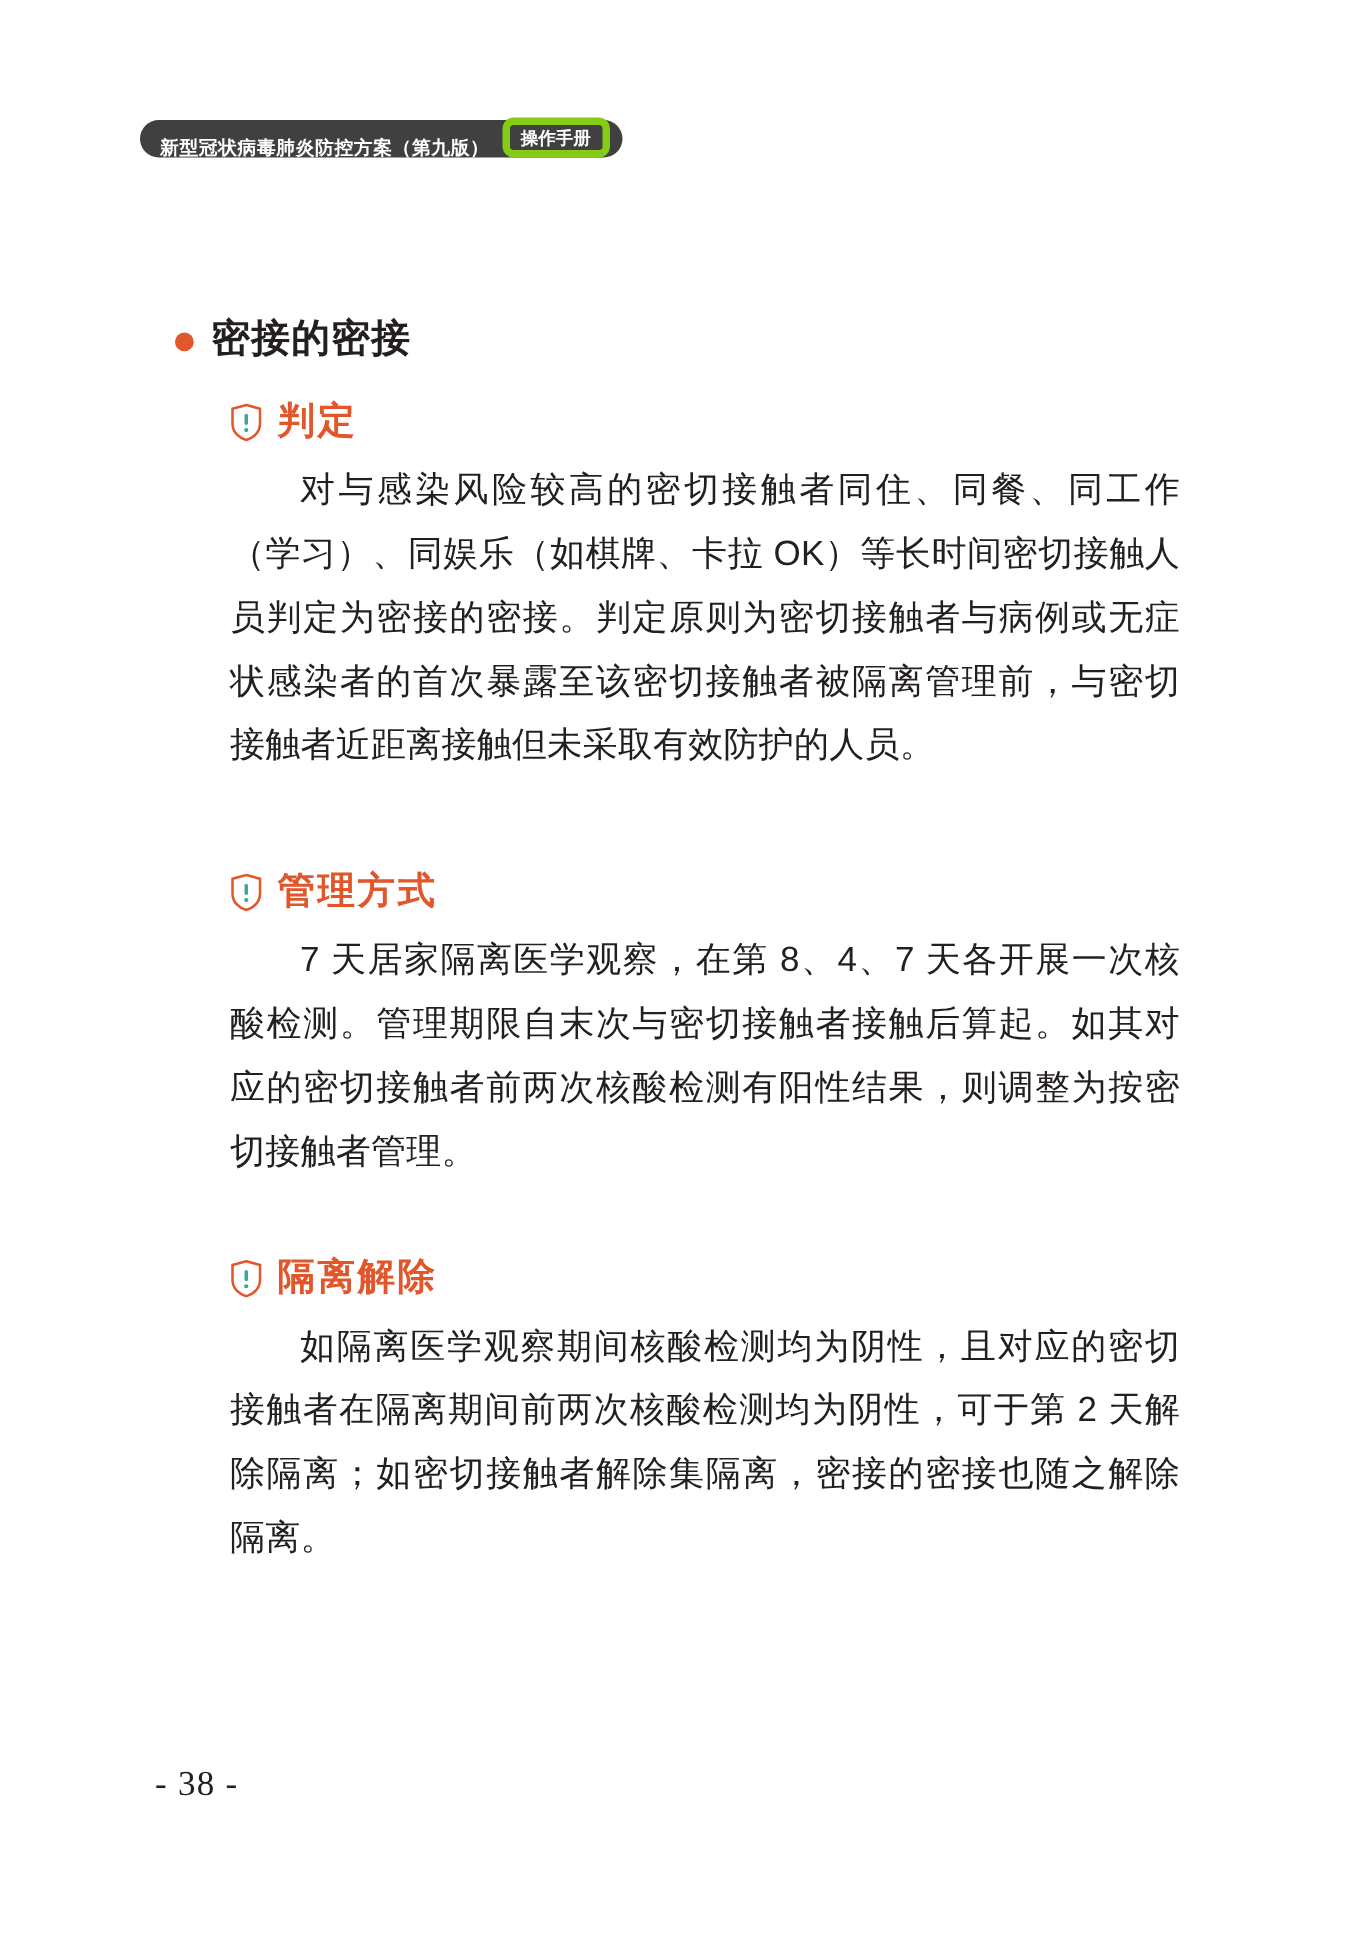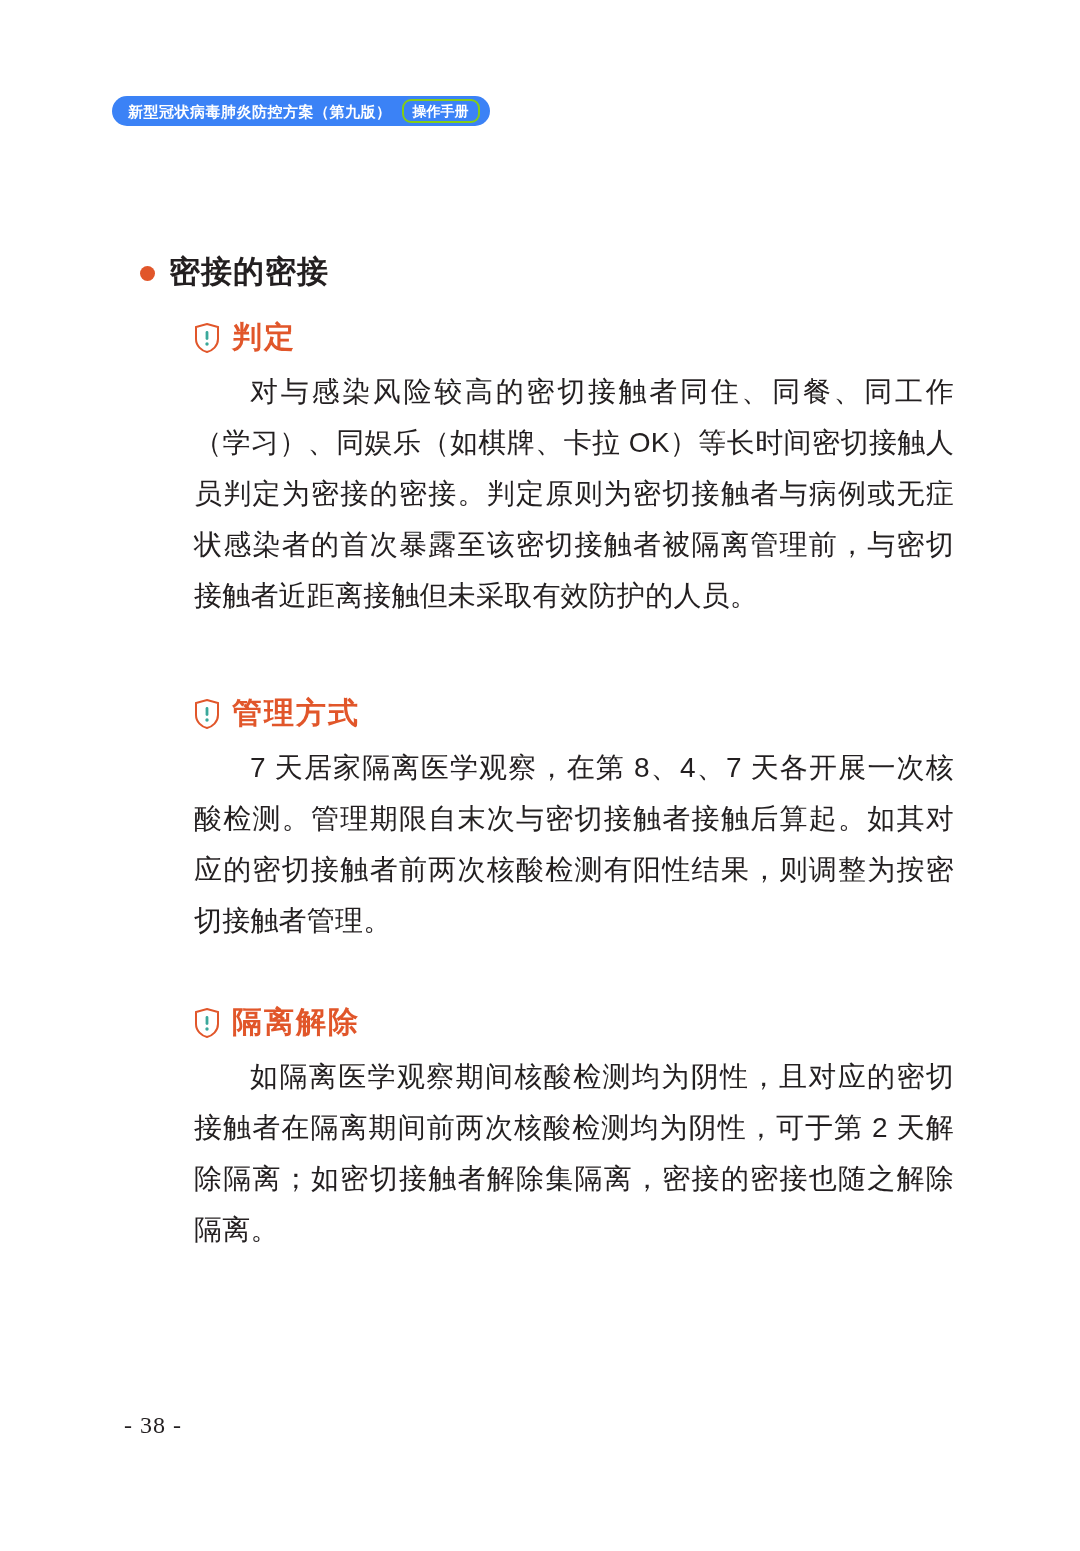--- a/index.html
+++ b/index.html
@@ -20,41 +20,41 @@
   .header {
     position: absolute;
     top: 96px;
     left: 112px;
     display: flex;
     align-items: stretch;
     height: 30px;
   }
   .header-pill {
     display: flex;
-    align-items: center;
-    background: #3b82f6;
+    align-items: flex-end;
+    background: #404040;
     border-radius: 15px;
     padding: 0 10px 0 16px;
     height: 30px;
     box-sizing: border-box;
   }
   .header-title {
     color: #ffffff;
     font-size: 15px;
     font-weight: bold;
     letter-spacing: 0.5px;
     white-space: nowrap;
     line-height: 1;
   }
   .header-sub {
     margin-left: 10px;
     color: #ffffff;
     font-size: 14px;
     font-weight: bold;
-    border: 2px solid #84cc16;
+    border: 6px solid #84cc16;
     border-radius: 9px;
     padding: 3px 9px;
     white-space: nowrap;
     line-height: 1;
   }
 
   
   .section-heading {
     position: absolute;
     top: 258px;
@@ -75,21 +75,21 @@
     font-weight: bold;
     color: #231f20;
     letter-spacing: 1px;
     line-height: 1;
     font-family: Liberation Mono, monospace;
   }
 
   
   .sub-block {
     position: absolute;
-    left: 194px;
+    left: 184px;
     width: 760px;
   }
   .sub-heading {
     display: flex;
     align-items: center;
     margin-bottom: 14px;
   }
   .shield-icon {
     width: 26px;
     height: 30px;
@@ -119,21 +119,21 @@
   
   #block-panding { top: 322px; }
   #block-guanli  { top: 698px; }
   #block-geli    { top: 972px; margin-top: 35px; }
 
   
   .page-number {
     position: absolute;
     left: 124px;
     top: 1412px;
-    font-size: 24px;
+    font-size: 28px;
     color: #231f20;
     font-family: "Liberation Serif", serif;
     letter-spacing: 1px;
     text-align: right;
   }
 </style>
 </head>
 <body>
 
 <div class="header">

